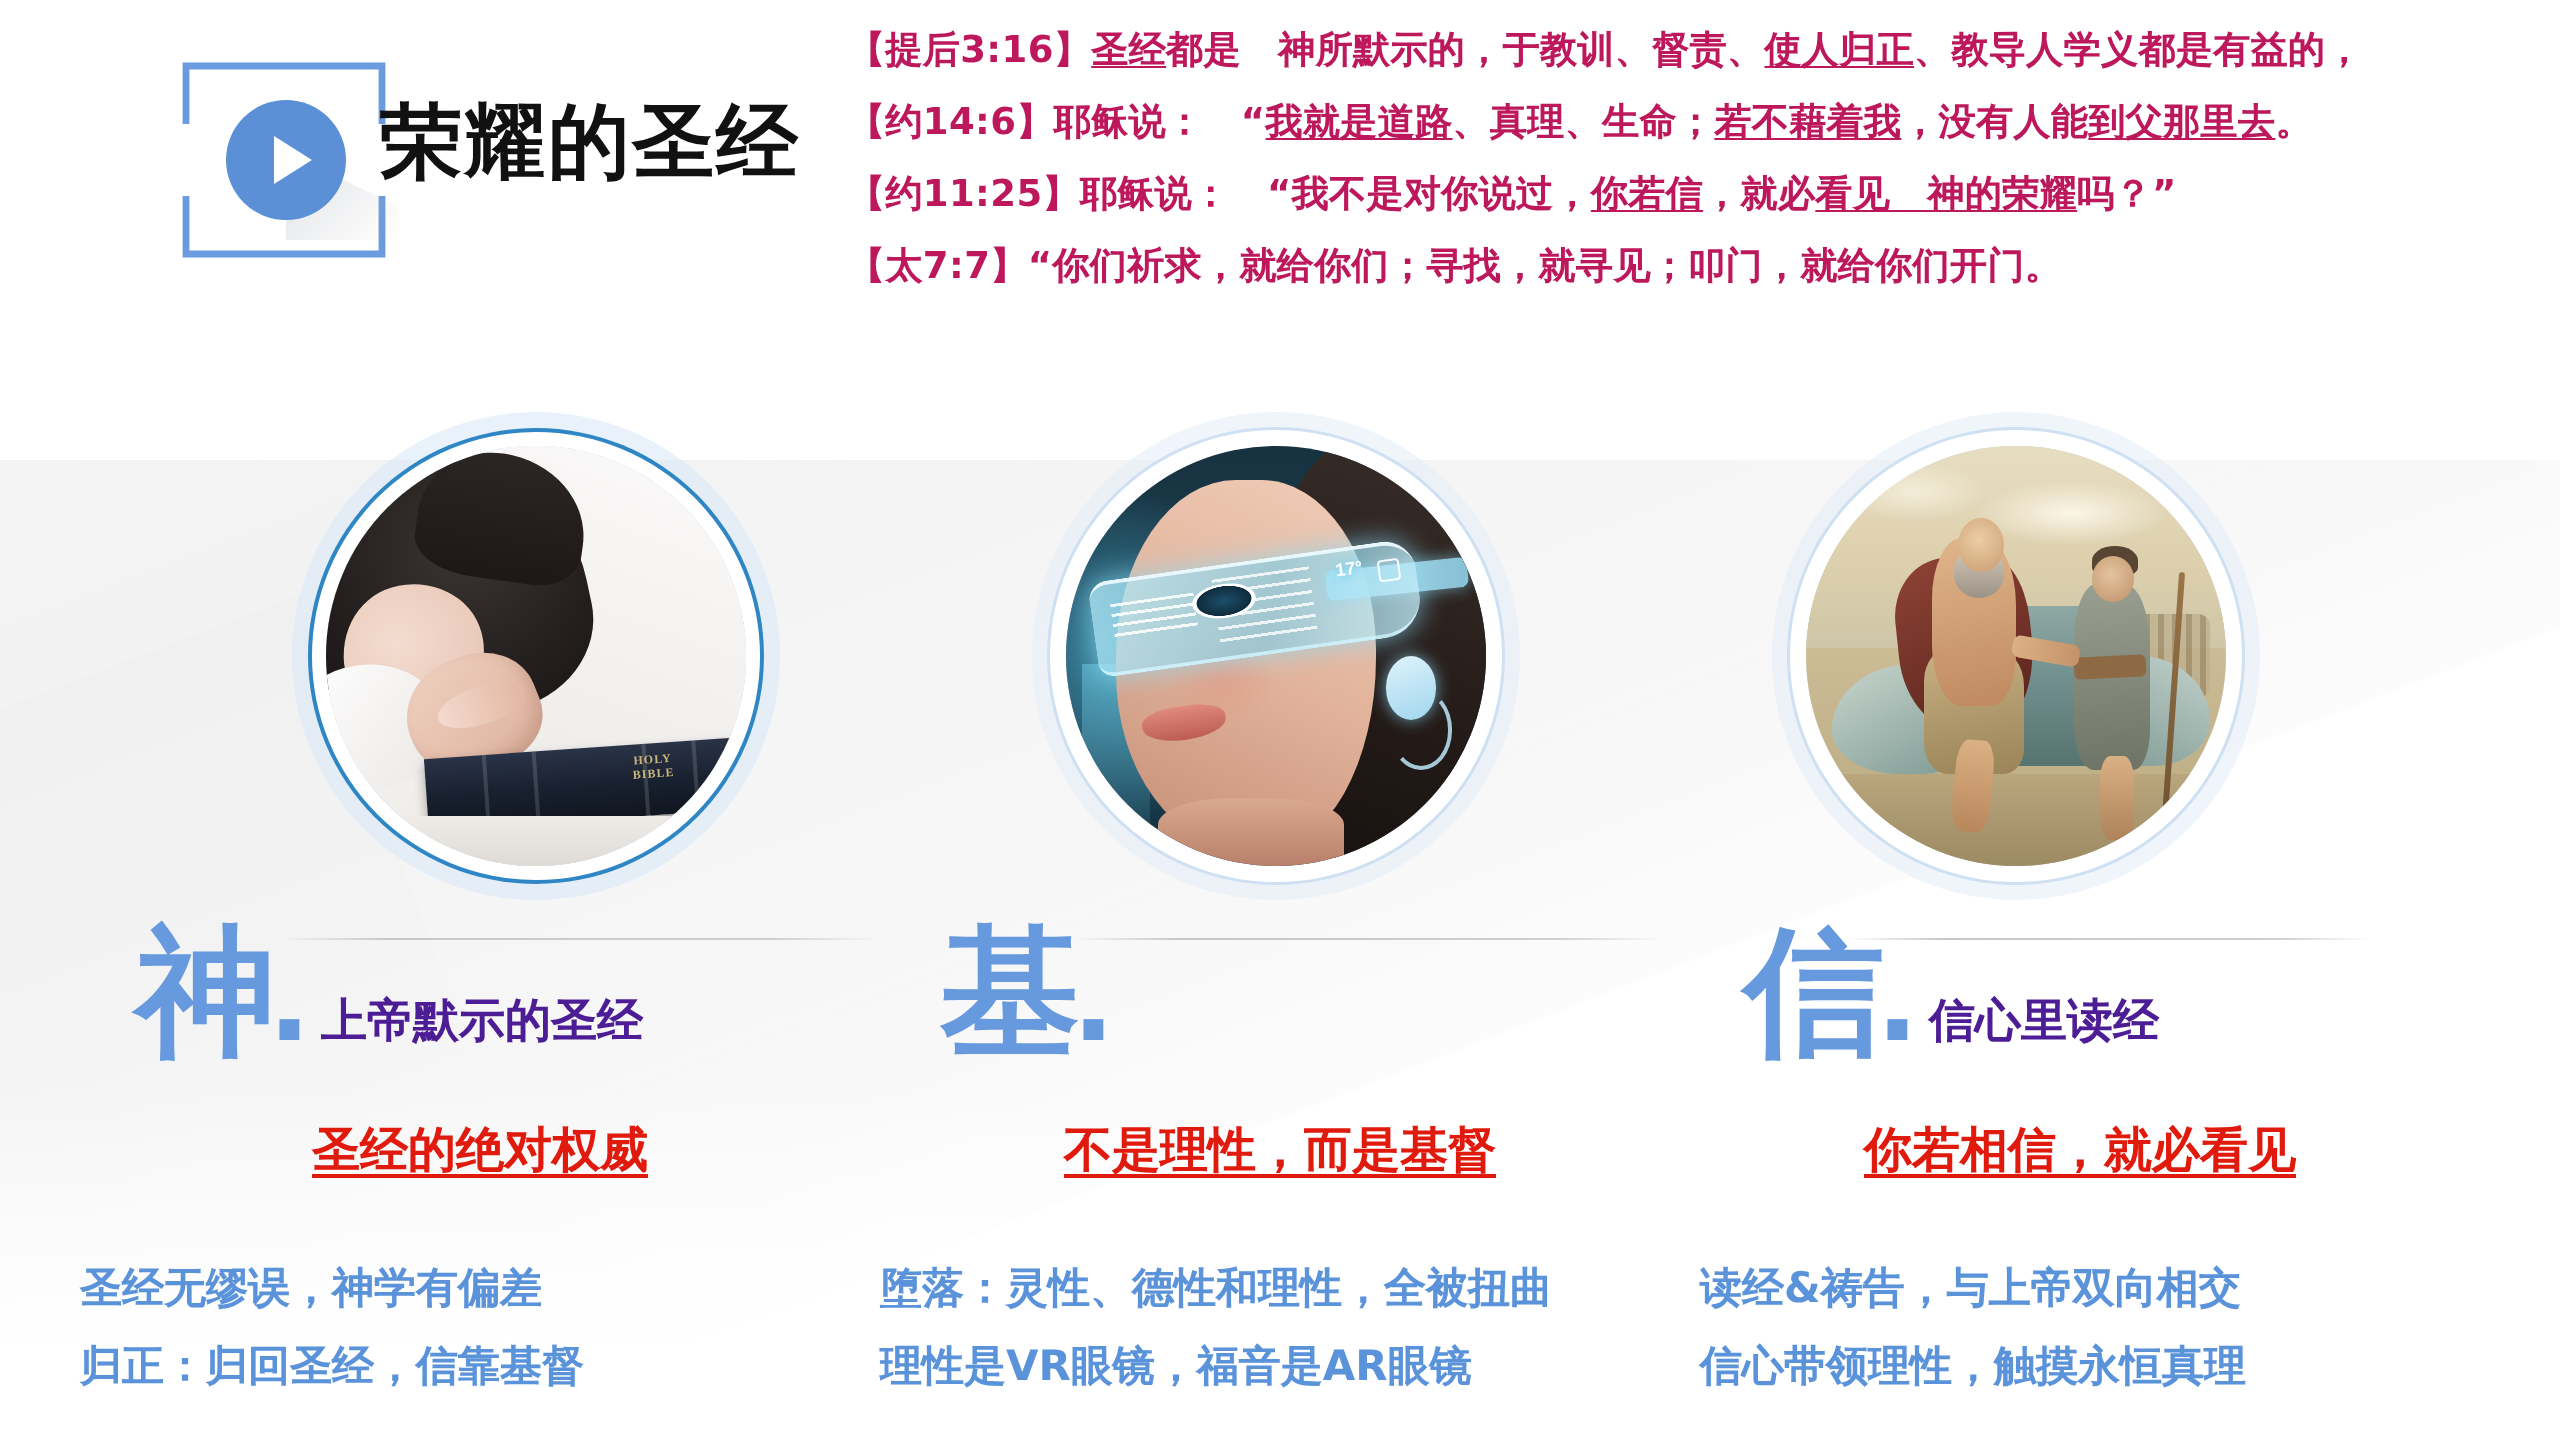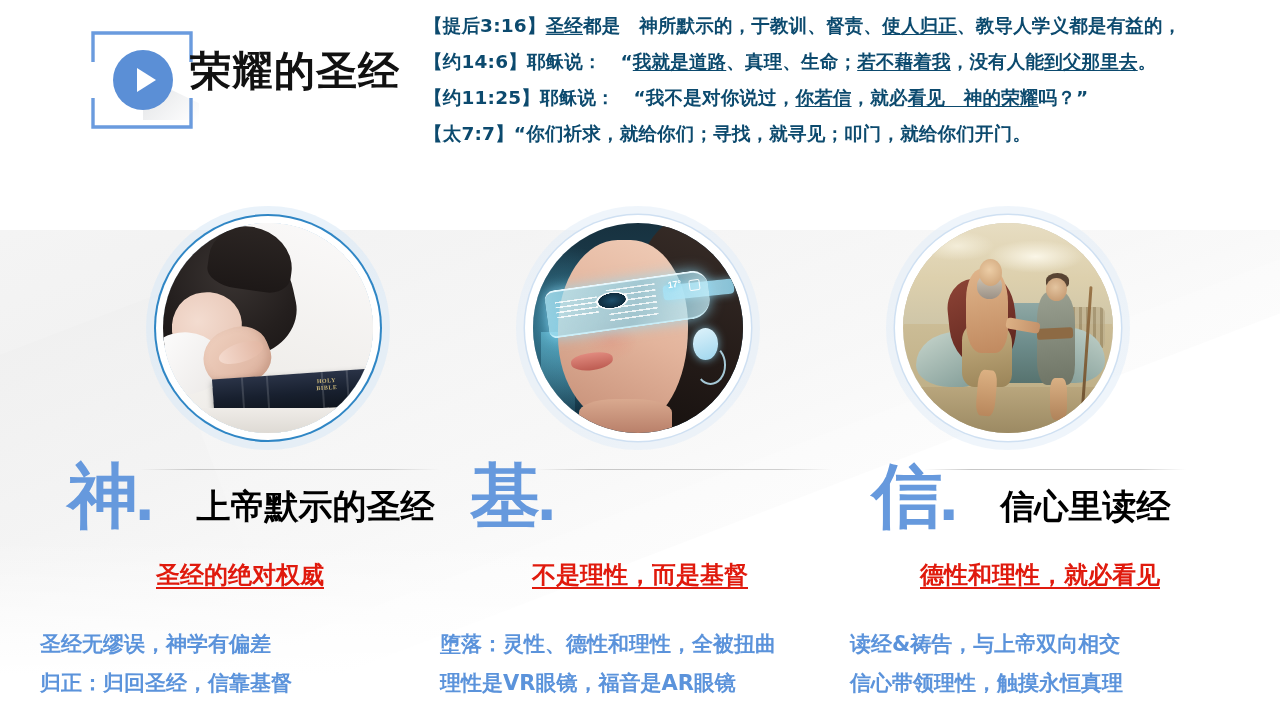--- a/index.html
+++ b/index.html
@@ -71,21 +71,21 @@
   .brand-title {
     position:absolute; left:190px; top:44px;
     font-size:41px; font-weight:bold; color:#111111;
     letter-spacing:1px; white-space:nowrap;
     font-family:"DejaVu Sans","Liberation Sans",sans-serif;
   }
 
   
   .scripture { position:absolute; left:424px; top:8px; width:830px; }
   .scripture .line {
-    color:#0c4a6e; font-weight:bold; font-size:18.5px;
+    color:#be185d; font-weight:bold; font-size:18.5px;
     line-height:36px; white-space:nowrap; letter-spacing:.2px;
     font-family:"DejaVu Sans","Liberation Sans",sans-serif;
   }
   .scripture .u { text-decoration:underline; text-underline-offset:2px; }
 
   
   .circles { position:absolute; left:0; top:205px; width:1280px; height:245px; }
   .circ {
     position:absolute; width:210px; height:210px; border-radius:50%;
     overflow:hidden;
@@ -372,23 +372,23 @@
   .bigchar {
     font-size:70px; font-weight:bold; color:#6699DD; line-height:70px;
     font-family:"DejaVu Sans","Liberation Sans",sans-serif;
     letter-spacing:-1px;
   }
   .dot {
     font-size:70px; font-weight:bold; color:#6699DD; line-height:70px;
     margin-left:-2px; margin-right:6px;
   }
   .subhead {
-    font-size:34px; font-weight:bold; color:#000000;
+    font-size:23px; font-weight:bold; color:#4c1d95;
     font-family:"DejaVu Sans","Liberation Sans",sans-serif;
-    white-space:nowrap; position:relative; top:-2px;margin-left:36px;
+    white-space:nowrap; position:relative; top:-2px;
   }
 
   .redline {
     position:absolute; top:104px; width:400px; text-align:center;
     color:#E01A0D; font-weight:bold; font-size:24px;
     text-decoration:underline; text-underline-offset:4px;
     font-family:"DejaVu Sans","Liberation Sans",sans-serif;
     white-space:nowrap;
   }
   .col.k3 .redline { width:380px; }
@@ -550,21 +550,21 @@
       </div>
     </div>
 
     <div class="col k3">
       <div class="rule"></div>
       <div class="headrow">
         <span class="bigchar">信</span>
         <span class="dot">.</span>
         <span class="subhead">信心里读经</span>
       </div>
-      <div class="redline">德性和理性，就必看见</div>
+      <div class="redline">你若相信，就必看见</div>
       <div class="bluelines">
         <div>读经&amp;祷告，与上帝双向相交</div>
         <div>信心带领理性，触摸永恒真理</div>
       </div>
     </div>
 
   </div>
 </div>
 
 </body></html>

